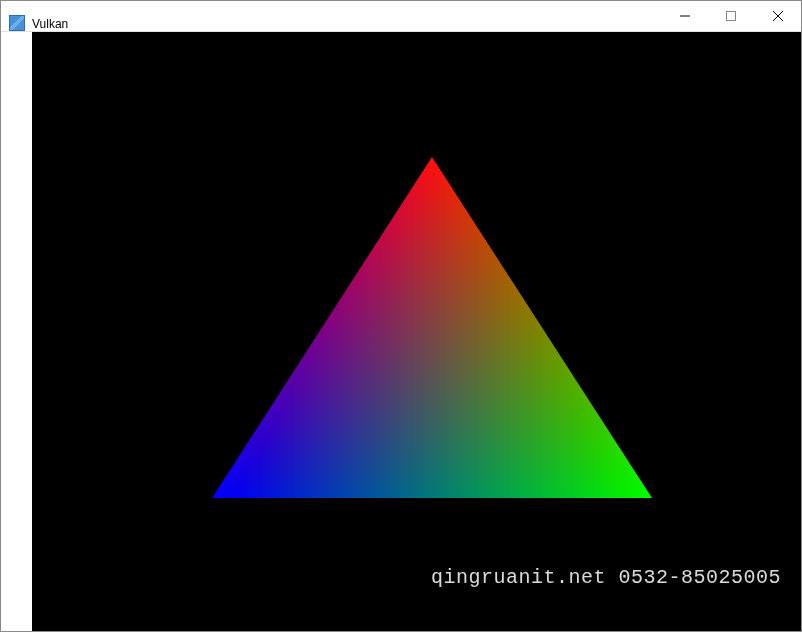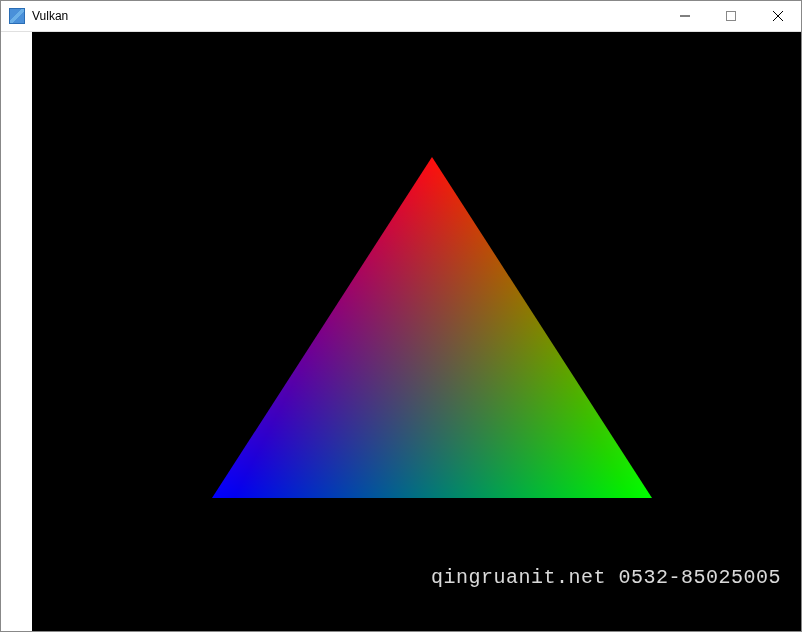--- a/index.html
+++ b/index.html
@@ -19,21 +19,21 @@
       height: 632px;
       border: 1px solid #888;
       background: #fff;
       display: flex;
       flex-direction: column;
     }
     .titlebar {
       height: 31px;
       background: #fff;
       display: flex;
-      align-items: center;
+      align-items: flex-end;
       border-bottom: 1px solid #e0e0e0;
     }
     .app-icon {
       width: 16px;
       height: 16px;
       margin-left: 8px;
       margin-right: 7px;
       display: inline-block;
       background: linear-gradient(135deg, #4a90d9 40%, #6bb0e8 40%, #6bb0e8 60%, #4a90d9 60%);
       border: 1px solid #2a6db5;

